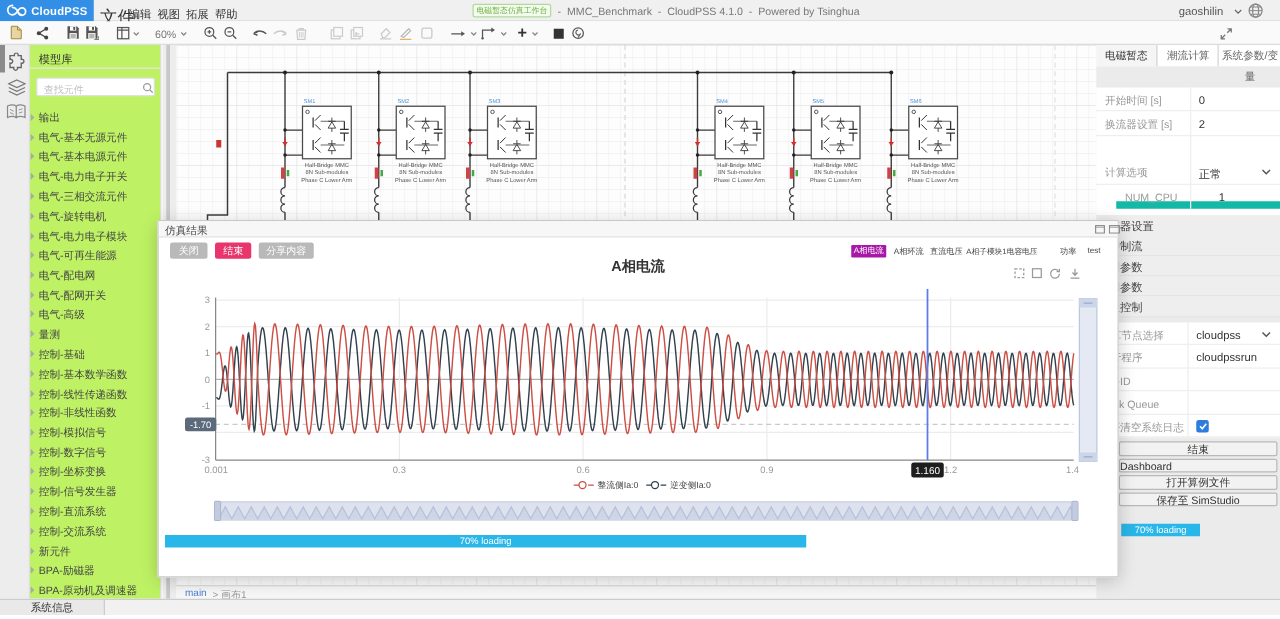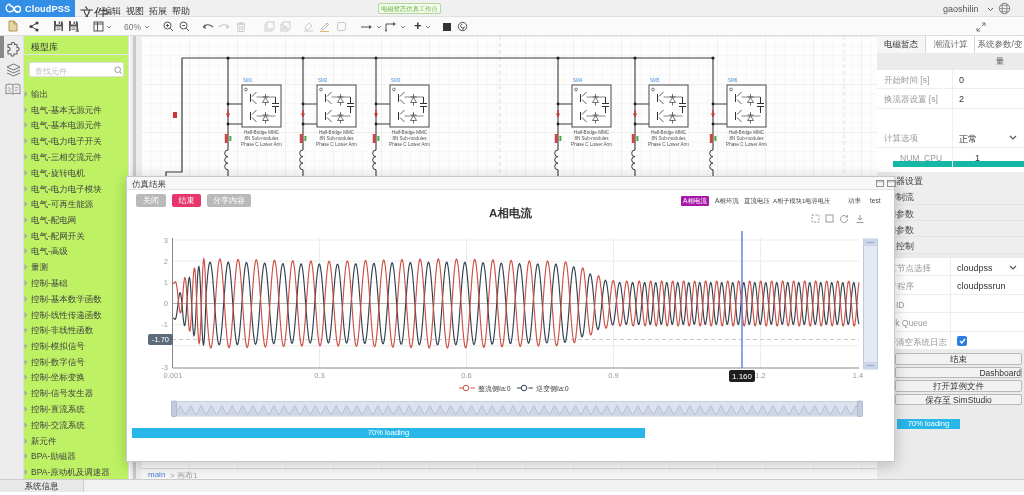--- a/index.html
+++ b/index.html
@@ -13,20 +13,21 @@
    <path d="M12.4 9.8c-.9 0-1.9-.6-2.6-1.7L8.3 5.7C7.5 4.5 6.4 3.8 5 3.8" stroke="#fff" stroke-width="1.4" fill="none" stroke-linecap="round"></path>
   </svg>
   <span class="abs" style="left:25px;top:4px;font-size:9px;font-weight:bold;color:#fff;letter-spacing:.2px">CloudPSS</span>
  </div>
  <span class="abs" style="left:80px;top:4.5px;font-size:14px;color:#333">文件</span>
  <span class="abs" style="left:103px;top:4.5px;font-size:9px;color:#333">编辑</span>
  <span class="abs" style="left:126px;top:4.5px;font-size:9px;color:#333">视图</span>
  <span class="abs" style="left:149px;top:4.5px;font-size:9px;color:#333">拓展</span>
  <span class="abs" style="left:172px;top:4.5px;font-size:9px;color:#333">帮助</span>
  <span class="abs" style="left:378px;top:3px;width:63px;height:11px;background:#f3faee;border:1px solid #b3d89c;border-radius:2px;font-size:6.3px;color:#69b33c;text-align:center;line-height:10px;white-space:nowrap;overflow:hidden">电磁暂态仿真工作台</span>
+ <span class="abs" style="left:446px;top:4px;font-size:8.5px;color:#777">- &nbsp;MMC_Benchmark&nbsp; - &nbsp;CloudPSS 4.1.0&nbsp; - &nbsp;Powered by Tsinghua</span>
  <span class="abs" style="left:943px;top:4px;font-size:9px;color:#555">gaoshilin</span>
  <svg class="abs" style="left:987px;top:7px" width="7" height="5" viewBox="0 0 7 5">
       <path d="M1 1l2.5 2.5L6 1" stroke="#666" fill="none"></path>
     </svg>
  <svg class="abs" style="left:998px;top:2px" width="13" height="13" viewBox="0 0 13 13">
       <circle cx="6.5" cy="6.5" r="5.2" stroke="#888" fill="none"></circle>
       <ellipse cx="6.5" cy="6.5" rx="2.4" ry="5.2" stroke="#888" fill="none"></ellipse>
       <path d="M1.3 6.5h10.4M2 3.6h9M2 9.4h9" stroke="#888" fill="none" stroke-width=".8"></path>
     </svg>
 </div>
@@ -514,21 +515,21 @@
     </div>
     <div class="abs" style="left:0;top:295.6px;width:147px;height:18.4px;background:#fff;border-bottom:1px solid #eee">
       <span class="abs" style="left:2px;top:5px;font-size:8.5px;color:#999;white-space:nowrap">是否清空系统日志</span>
       <div class="abs" style="left:80px;top:4px;width:10px;height:10px;background:#2b7de0;border-radius:2px"></div>
       <svg class="abs" style="left:82px;top:6.5px" width="7" height="6" viewBox="0 0 7 6">
         <path d="M1 3l1.8 2L6 1" stroke="#fff" fill="none" stroke-width="1.3"></path>
       </svg>
     </div>
     <div class="abs" style="left:73px;top:222px;width:1px;height:92px;background:#eee"></div>
     <div class="abs" style="left:18px;top:317.0px;width:127px;height:11.5px;background:#f2f2f2;border:1px solid #b9b9b9;border-radius:2px;font-size:8.5px;color:#333;text-align:center;line-height:10.5px">结束</div>
-    <div class="abs" style="left:18px;top:330.5px;width:127px;height:11.5px;background:#f2f2f2;border:1px solid #b9b9b9;border-radius:2px;font-size:8.5px;color:#333;text-align:right;line-height:10.5px">Dashboard</div>
+    <div class="abs" style="left:18px;top:330.5px;width:127px;height:11.5px;background:#f2f2f2;border:1px solid #b9b9b9;border-radius:2px;font-size:8.5px;color:#333;text-align:left;line-height:10.5px">Dashboard</div>
     <div class="abs" style="left:18px;top:344.0px;width:127px;height:11.5px;background:#f2f2f2;border:1px solid #b9b9b9;border-radius:2px;font-size:8.5px;color:#333;text-align:center;line-height:10.5px">打开算例文件</div>
     <div class="abs" style="left:18px;top:357.5px;width:127px;height:11.5px;background:#f2f2f2;border:1px solid #b9b9b9;border-radius:2px;font-size:8.5px;color:#333;text-align:center;line-height:10.5px">保存至 SimStudio</div>
     <div class="abs" style="left:20px;top:383px;width:63px;height:10px;background:#29b6e8;color:#fff;font-size:7.5px;text-align:center;line-height:10px">70% loading</div>
 </div>
 
 <div class="abs" style="left:0;top:479px;width:1024px;height:13px;background:#f1f1f1;border-top:1px solid #ccc">
   <div class="abs" style="left:0;top:0;width:84px;height:13px;background:#e9e9e9;border-right:1px solid #ccc;font-size:8.5px;color:#333;text-align:center;line-height:13px">系统信息</div>
   <div class="abs" style="left:85px;top:16px;width:83px;height:13px;background:#e9e9e9;border-right:1px solid #ccc;font-size:14px;color:#333;text-align:left;line-height:13px">系统监控</div>
 </div>
 <div class="abs" style="left:0;top:492px;width:1024px;height:3px;background:#fff"></div>

